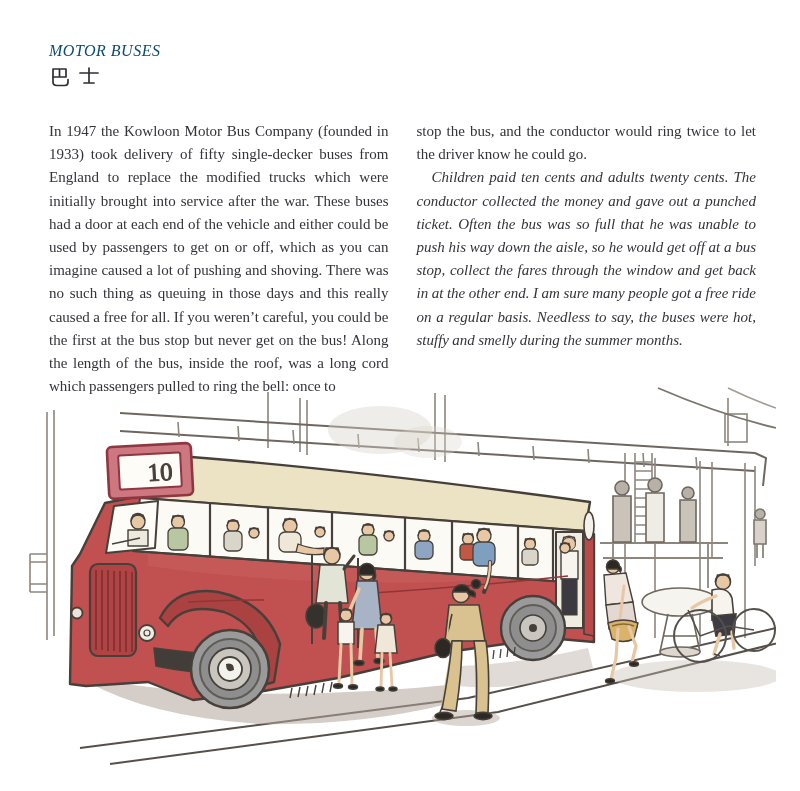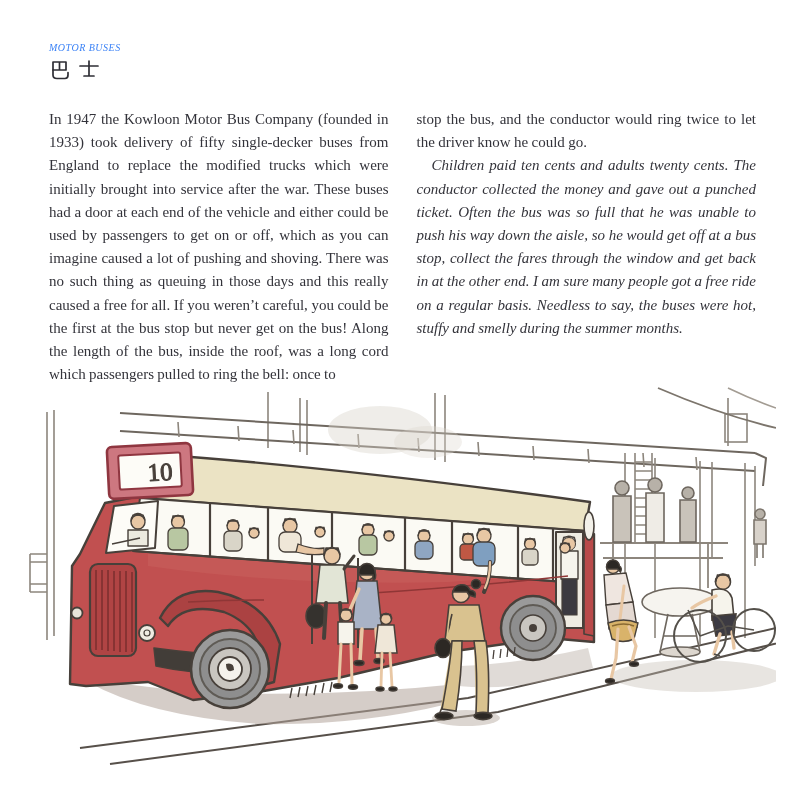--- a/index.html
+++ b/index.html
@@ -3,27 +3,27 @@
 <meta charset="utf-8">
 <style>
   html,body{margin:0;padding:0;background:#ffffff;}
   body{
     width:800px;height:791px;position:relative;overflow:hidden;
     font-family:"Liberation Serif", serif;color:#2e2e35;
   }
   .page{position:absolute;inset:0;background:#ffffff;}
   .article-header{position:absolute;left:49px;top:42px;}
   .page-title{
-    font-style:italic;font-size:10px;letter-spacing:.5px;
-    color:#3b82f6;font-weight:normal;margin:0;
+    font-style:italic;font-size:16px;letter-spacing:.5px;
+    color:#0c4a6e;font-weight:normal;margin:0;
   }
   .cjk-wrap{margin-top:5px;height:24px;}
   .visually-hidden{position:absolute;width:1px;height:1px;overflow:hidden;clip:rect(0 0 0 0);}
   .columns{
-    position:absolute;left:49px;top:108px;width:707px;
+    position:absolute;left:49px;top:120px;width:707px;
     display:flex;gap:28px;
   }
   .col{
     width:346px;font-size:15px;line-height:23.2px;text-align:justify;
     color:#33333a;word-spacing:-0.4px;
   }
   .col p{margin:0;}
   .col p.indent{text-indent:15px;font-style:italic;}
   .illustration{position:absolute;left:28px;top:386px;width:748px;height:400px;}
   svg text{font-family:"Liberation Serif", serif;}

